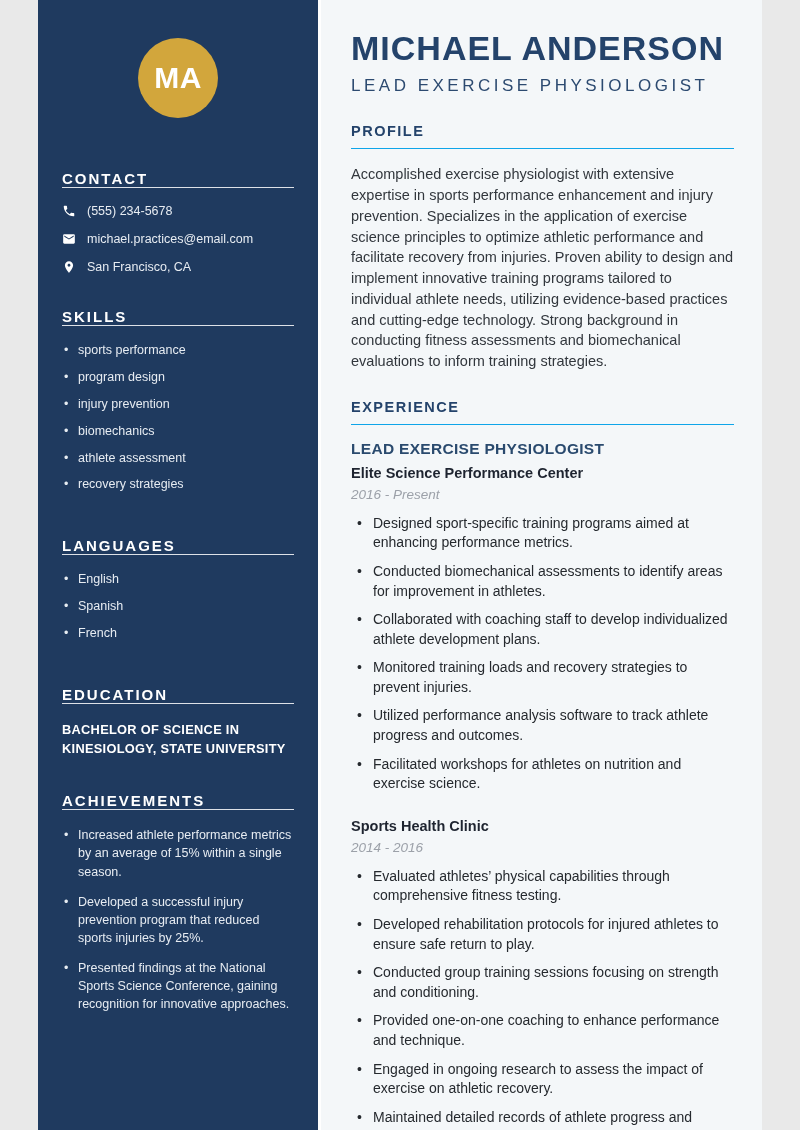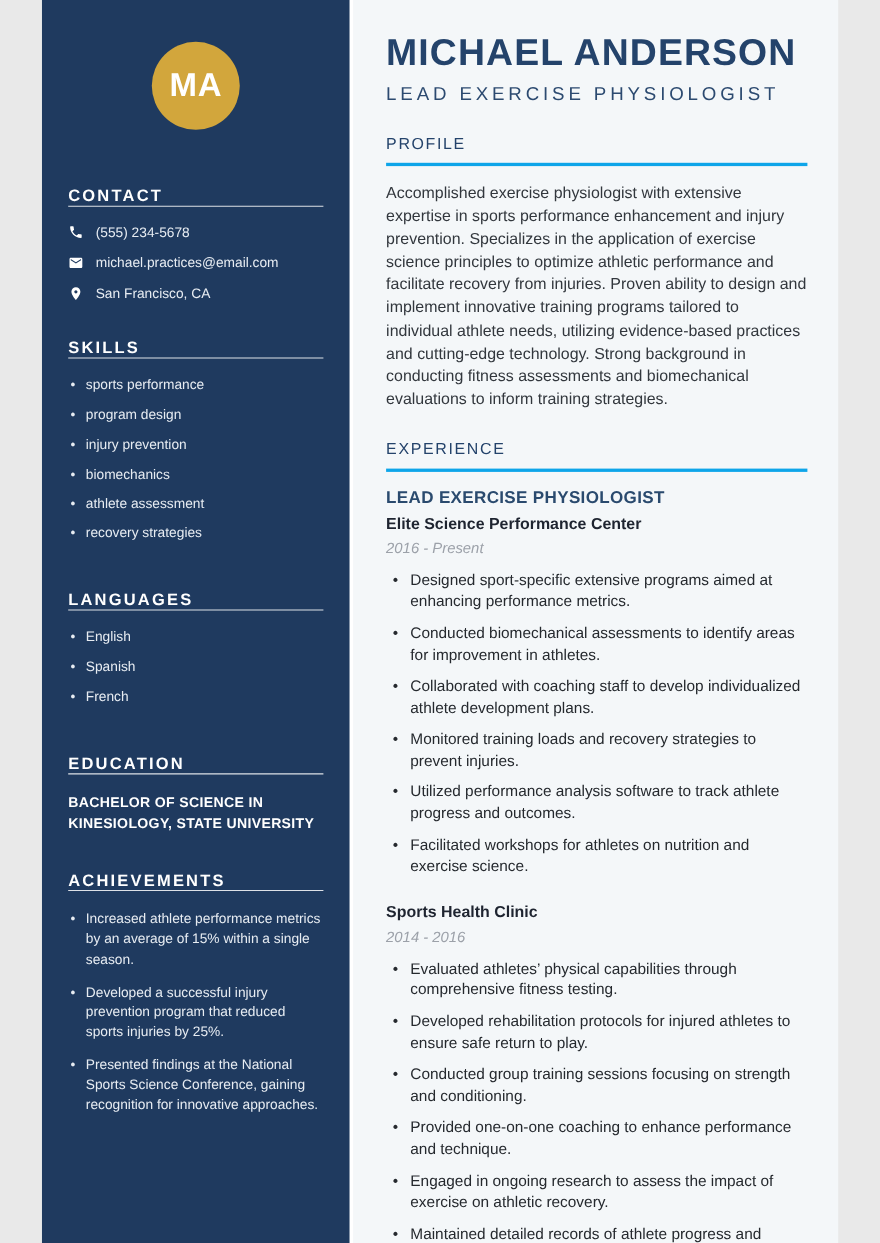--- a/index.html
+++ b/index.html
@@ -110,24 +110,24 @@
   .headline {
     color: #2C4A70;
     font-size: 17px;
     font-weight: 500;
     letter-spacing: 3.5px;
     margin-top: 9px;
   }
   .section-heading {
     color: var(--accent-navy);
     font-size: 14.5px;
-    font-weight: 400;
+    font-weight: 700;
     letter-spacing: 1.5px;
     padding-bottom: 9px;
-    border-bottom: 3px solid #0ea5e9;
+    border-bottom: 1px solid #0ea5e9;
     margin-top: 27px;
     margin-bottom: 15px;
   }
   .profile-text {
     font-size: 14.5px;
     color: var(--body-text);
     line-height: 1.43;
   }
   .job { margin-bottom: 24px; }
   .job-title {
@@ -256,21 +256,21 @@
 
     <section>
       <h2 class="section-heading">EXPERIENCE</h2>
 
       <div class="job">
         <h3 class="job-title">LEAD EXERCISE PHYSIOLOGIST</h3>
         <div class="job-company">Elite Science Performance Center</div>
         <div class="job-dates">2016 - Present</div>
         <ul class="job-bullets">
 
-        <li>Designed sport-specific extensive programs aimed at enhancing performance metrics.</li>
+        <li>Designed sport-specific training programs aimed at enhancing performance metrics.</li>
             <li>Conducted biomechanical assessments to identify areas for improvement in athletes.</li>
             <li>Collaborated with coaching staff to develop individualized athlete development plans.</li>
             <li>Monitored training loads and recovery strategies to prevent injuries.</li>
             <li>Utilized performance analysis software to track athlete progress and outcomes.</li>
             <li>Facilitated workshops for athletes on nutrition and exercise science.</li>
           </ul>
       </div>
 
       <div class="job">
         <div class="job-company">Sports Health Clinic</div>

